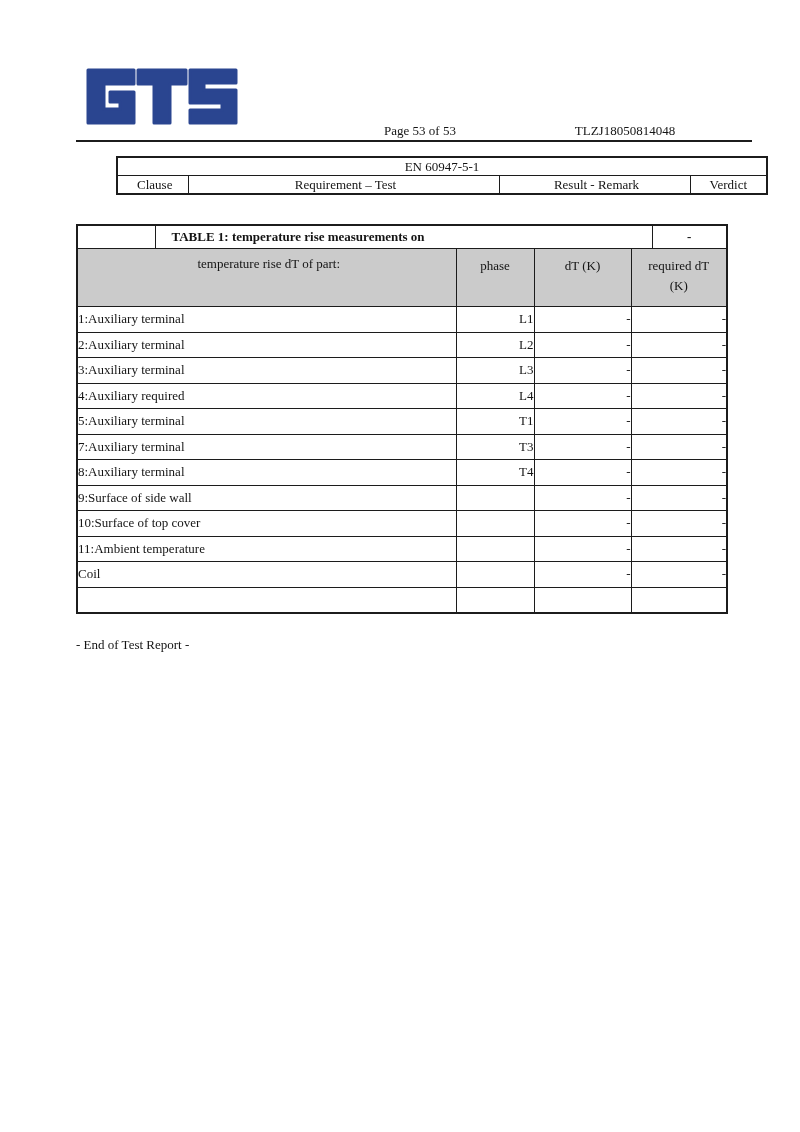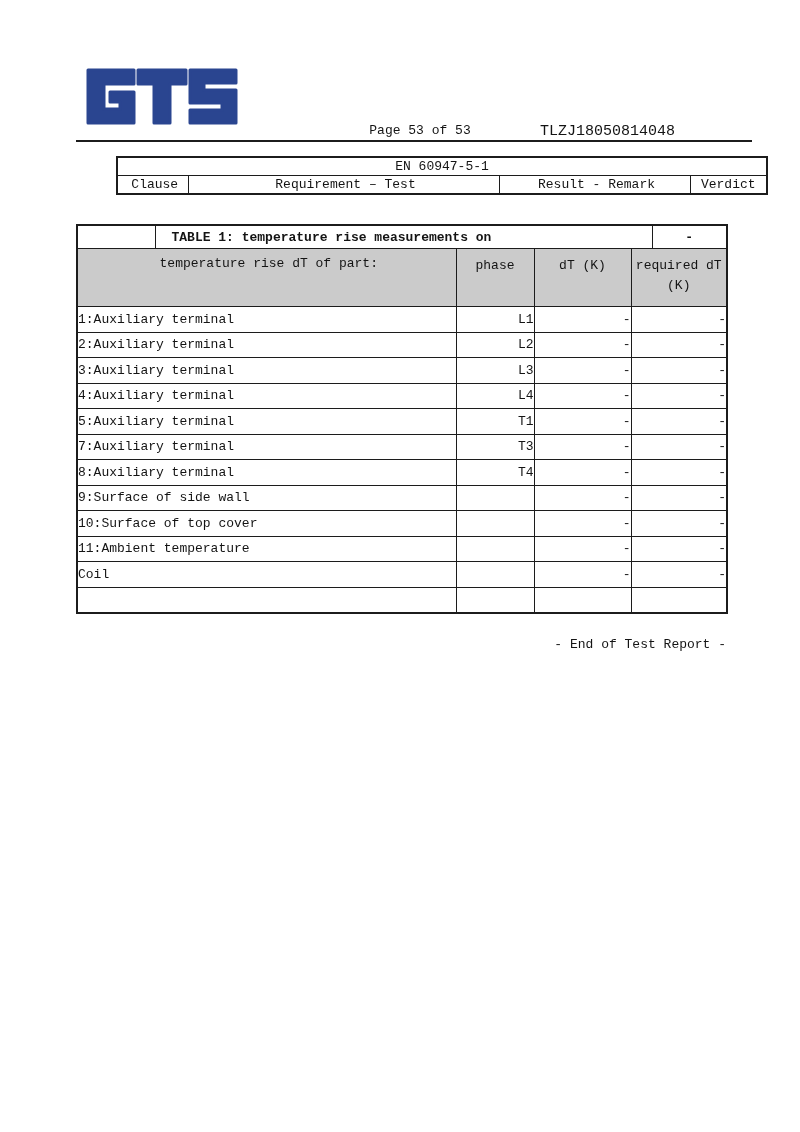--- a/index.html
+++ b/index.html
@@ -6,29 +6,29 @@
     --logo-blue:#2a4590;
     --header-gray:#cbcbcb;
     --ink:#141414;
     --line:#1c1c1c;
   }
   html,body{margin:0;padding:0;background:#ffffff;}
   .page{
     position:relative;
     width:800px;height:1132px;
     background:#ffffff;
-    font-family:Liberation Mono, monospace;
+    font-family:Liberation Serif, serif;
     color:var(--ink);
     overflow:hidden;
   }
   .logo{position:absolute;left:86px;top:68px;width:152px;height:57px;}
   .logo svg{display:block;width:100%;height:100%;}
   .logo path{fill:var(--logo-blue);stroke:var(--logo-blue);stroke-width:3;stroke-linejoin:round;}
   .page-label{position:absolute;left:300px;top:123px;width:240px;text-align:center;font-size:13px;}
-  .report-number{position:absolute;left:540px;top:123px;width:170px;text-align:left;font-size:15px;}
+  .report-number{position:absolute;left:540px;top:123px;width:170px;text-align:center;font-size:13px;}
   .header-rule{position:absolute;left:76px;top:140px;width:676px;height:2px;background:var(--line);}
 
   table{border-collapse:collapse;table-layout:fixed;}
   td,th{font-size:13px;font-weight:normal;color:var(--ink);padding:0;overflow:hidden;white-space:nowrap;}
 
   .std-table{position:absolute;left:76px;top:156px;width:650px;border:2px solid var(--line);margin-left:40px;}
   .std-table td{border:1px solid var(--line);height:17px;vertical-align:middle;}
   .std-table .c-title{text-align:center;}
   .std-table .c-left{text-align:center;padding-left:4px;}
   .std-table .c-center{text-align:center;}
@@ -44,21 +44,21 @@
   .temp-table .hdr td{
     background:var(--header-gray);
     height:50px;vertical-align:top;padding-top:7px;
   }
   .temp-table .hdr .h-part{text-align:center;padding-left:4px;}
   .temp-table .hdr .h-center{text-align:center;line-height:20px;}
   .temp-table tbody td{height:24.5px;vertical-align:middle;}
   .temp-table .cell-part{text-align:left;}
   .temp-table .cell-center{text-align:right;}
 
-  .end-text{position:absolute;left:76px;top:637px;width:650px;text-align:right;font-size:13px;}
+  .end-text{position:absolute;left:76px;top:637px;width:650px;text-align:left;font-size:13px;}
 </style>
 </head>
 <body>
 
 <div class="page">
 
   <div class="logo" aria-label="GTS">
     <svg viewBox="0 0 152 57" xmlns="http://www.w3.org/2000/svg">
       <g>
         <path d="M2 2 H48 V16 H18 V41 H34 V34 H24 V24 H48 V55 H2 Z"></path>
@@ -138,21 +138,21 @@
       <td class="cell-center">-</td>
       <td class="cell-center">-</td>
     </tr>
         <tr>
       <td class="cell-part">3:Auxiliary terminal</td>
       <td class="cell-center">L3</td>
       <td class="cell-center">-</td>
       <td class="cell-center">-</td>
     </tr>
         <tr>
-      <td class="cell-part">4:Auxiliary terminal</td>
+      <td class="cell-part">4:Auxiliary required</td>
       <td class="cell-center">L4</td>
       <td class="cell-center">-</td>
       <td class="cell-center">-</td>
     </tr>
         <tr>
       <td class="cell-part">5:Auxiliary terminal</td>
       <td class="cell-center">T1</td>
       <td class="cell-center">-</td>
       <td class="cell-center">-</td>
     </tr>

